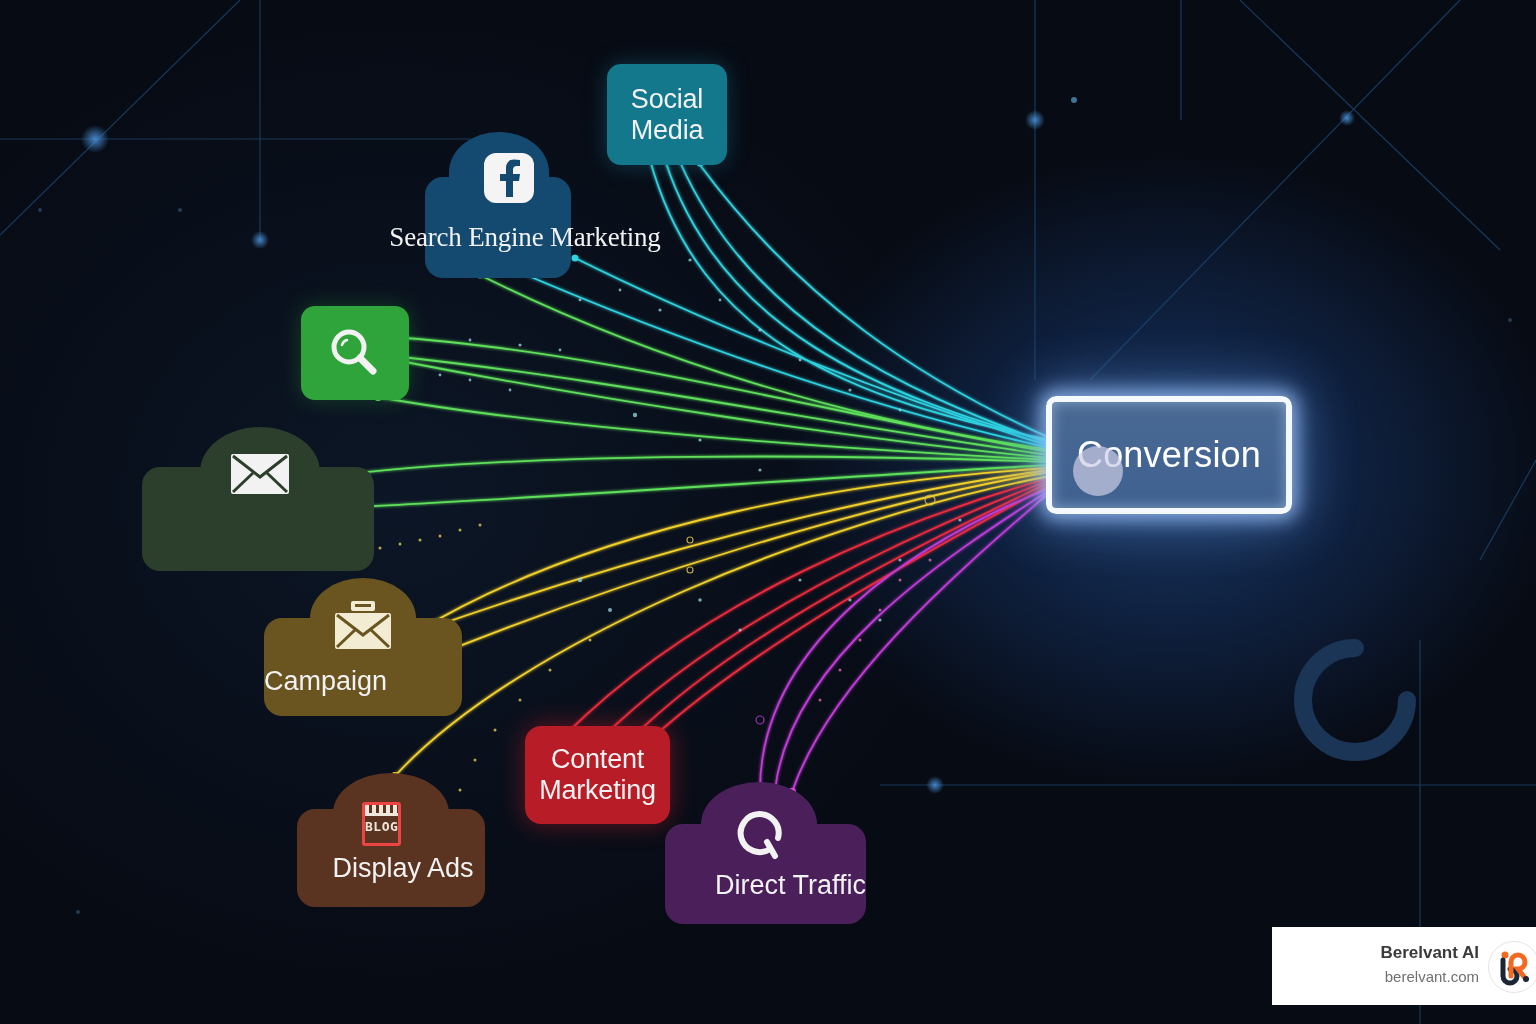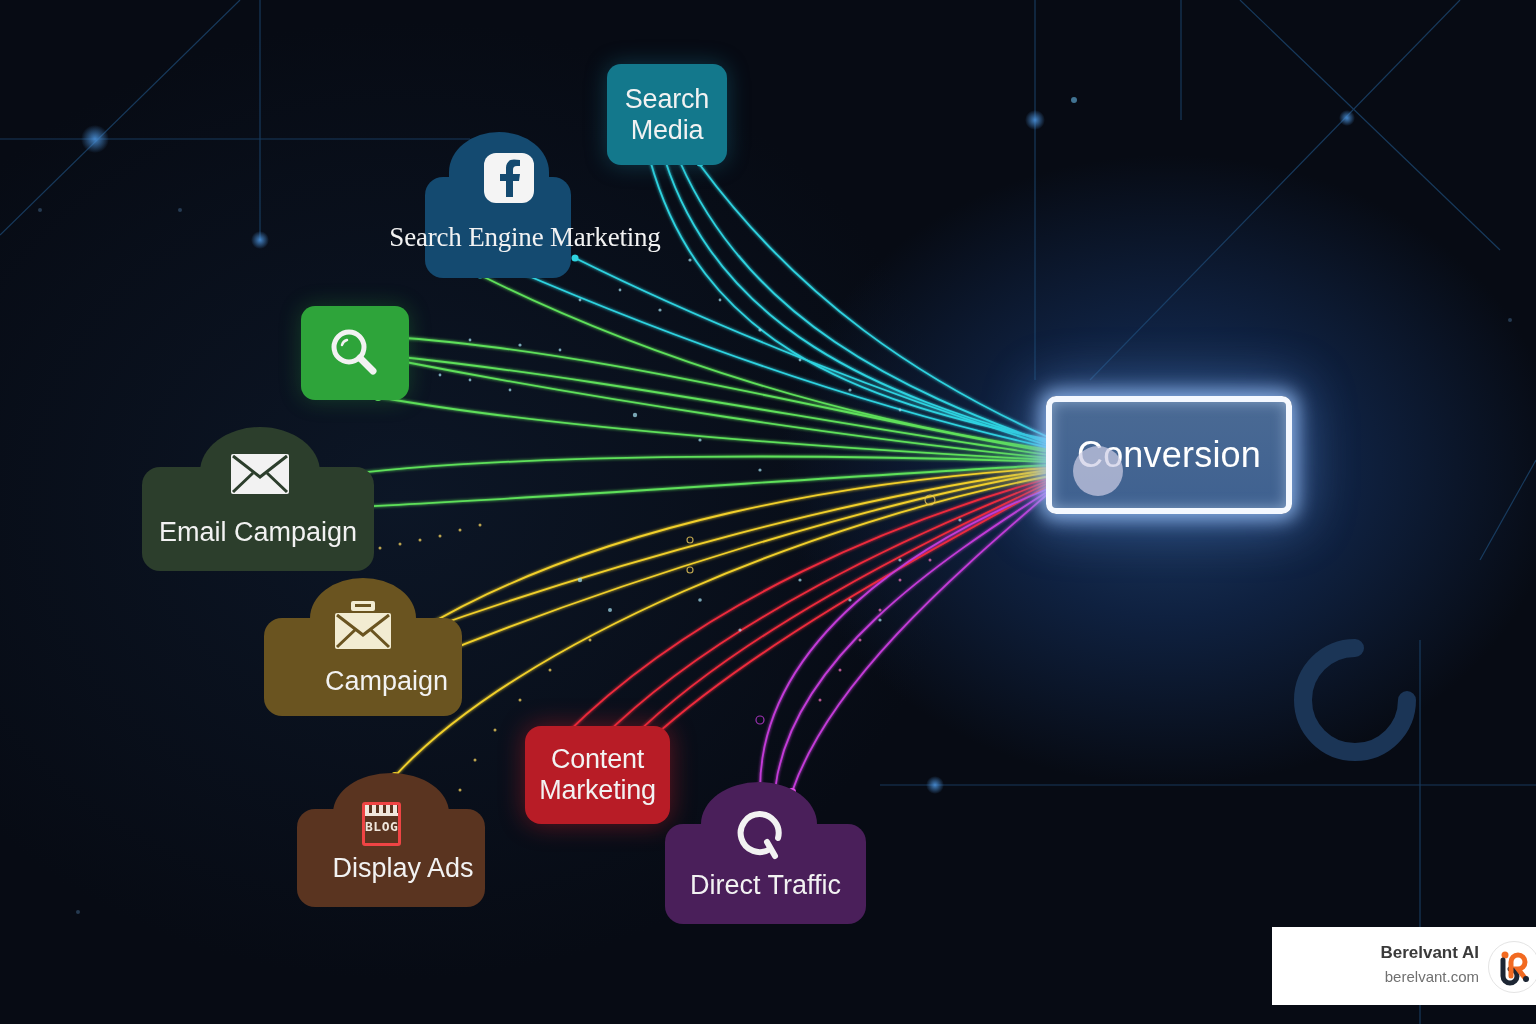--- a/index.html
+++ b/index.html
@@ -206,21 +206,21 @@
       <circle cx="840" cy="670" r="1.5"></circle>
       <circle cx="860" cy="640" r="1.5"></circle>
     <circle cx="880" cy="610" r="1.5"></circle>
       <circle cx="900" cy="580" r="1.5"></circle>
       <circle cx="930" cy="560" r="1.5"></circle>
     <circle cx="760" cy="720" r="4" fill="none" stroke="#c33bd8" stroke-width="1.2"></circle>
   </g>
 </svg>
 
 <div class="node" style="left:607px; top:64px; width:120px; height:101px; border-radius:14px; background:#13788c; box-shadow:0 0 22px rgba(30,140,170,0.35);">
-  <div class="label">Search</div>
+  <div class="label">Social</div>
   <div class="label">Media</div>
 </div>
 
 <div class="cloud" style="left:425px; top:132px; width:146px; height:146px;">
   <div class="cloud-top" style="left:24px; top:0; width:100px; height:80px; background:#144a70;"></div>
   <div style="position:absolute; left:0; top:45px; width:146px; height:101px; background:#144a70; border-radius:18px;"></div>
   <div class="icon" style="left:59px; top:21px; width:50px; height:50px; background:#f4f4f4; border-radius:12px;">
     <svg width="50" height="50" viewBox="0 0 50 50">
       <path d="M29,44 V28 H35 L36,21 H29 V17 C29,14.5 30,13 33,13 H36 V7 C34,6.8 32,6.6 30,6.6 C25,6.6 22,9.8 22,15 V21 H16 V28 H22 V44 Z" fill="#144a70"></path>
     </svg>
@@ -239,34 +239,33 @@
 </div>
 
 <div class="cloud" style="left:142px; top:427px; width:232px; height:144px;">
   <div class="cloud-top" style="left:58px; top:0; width:120px; height:90px; background:#2c3e2c;"></div>
   <div style="position:absolute; left:0; top:40px; width:232px; height:104px; background:#2c3e2c; border-radius:18px;"></div>
   <svg class="icon" style="left:88px; top:26px;" width="60" height="42" viewBox="0 0 60 42">
     <rect x="1" y="1" width="58" height="40" rx="2" fill="#f2f2f2"></rect>
     <path d="M3,3 L30,24 L57,3" fill="none" stroke="#2c3e2c" stroke-width="3"></path>
     <path d="M3,39 L23,20 M57,39 L37,20" fill="none" stroke="#2c3e2c" stroke-width="3"></path>
   </svg>
-  <div class="label" style="position:absolute; left:0; top:90px; width:232px; text-align:center; color:#f2f2f2; font-size:27px;">Email Campaign</div>
 </div>
 
 <div class="cloud" style="left:264px; top:578px; width:198px; height:138px;">
   <div class="cloud-top" style="left:46px; top:0; width:106px; height:80px; background:#6a5420;"></div>
   <div style="position:absolute; left:0; top:40px; width:198px; height:98px; background:#6a5420; border-radius:18px;"></div>
   <svg class="icon" style="left:70px; top:23px;" width="58" height="50" viewBox="0 0 58 50">
     <rect x="17" y="0" width="24" height="10" rx="2" fill="#f2ecd2"></rect>
     <rect x="21" y="3" width="16" height="3" fill="#6a5420"></rect>
     <rect x="1" y="12" width="56" height="36" rx="2" fill="#f2ecd2"></rect>
     <path d="M3,14 L29,34 L55,14" fill="none" stroke="#6a5420" stroke-width="3"></path>
     <path d="M3,46 L22,28 M55,46 L36,28" fill="none" stroke="#6a5420" stroke-width="3"></path>
   </svg>
-  <div class="label" style="position:absolute; left:0; top:88px; width:184px; text-align:right; color:#f2f2f2; font-size:27px;">Campaign</div>
+  <div class="label" style="position:absolute; left:0; top:88px; width:184px; text-align:left; color:#f2f2f2; font-size:27px;">Campaign</div>
 </div>
 
 <div class="cloud" style="left:297px; top:773px; width:188px; height:134px;">
   <div class="cloud-top" style="left:36px; top:0; width:116px; height:80px; background:#5a3420;"></div>
   <div style="position:absolute; left:0; top:36px; width:188px; height:98px; background:#5a3420; border-radius:18px;"></div>
   <div class="icon" style="left:65px; top:29px; width:39px; height:44px; border:3px solid #ef4444; border-radius:3px; box-sizing:border-box;">
     <div style="height:8px; border-bottom:3px solid #f0e6dc; background:repeating-linear-gradient(90deg,#f0e6dc 0 4px,transparent 4px 7px);"></div>
     <div style="color:#f0e6dc; font-family:'DejaVu Sans Mono', monospace; font-weight:bold; font-size:13px; line-height:22px; text-align:center; letter-spacing:0.5px;">BLOG</div>
   </div>
   <div class="label" style="position:absolute; left:0; top:80px; width:188px; text-align:center; color:#f2f2f2; font-size:27px;margin-left:12px;">Display Ads</div>
@@ -277,21 +276,21 @@
   <div class="label">Marketing</div>
 </div>
 
 <div class="cloud" style="left:665px; top:782px; width:201px; height:142px;">
   <div class="cloud-top" style="left:36px; top:0; width:116px; height:84px; background:#4a1f5a;"></div>
   <div style="position:absolute; left:0; top:42px; width:201px; height:100px; background:#4a1f5a; border-radius:18px;"></div>
   <svg class="icon" style="left:72px; top:24px;" width="52" height="54" viewBox="0 0 52 54">
     <path d="M33,43 A19,19 0 1 1 41,32" fill="none" stroke="#f2f2f2" stroke-width="6" stroke-linecap="round"></path>
     <line x1="30" y1="36" x2="38" y2="50" stroke="#f2f2f2" stroke-width="6" stroke-linecap="round"></line>
   </svg>
-  <div class="label" style="position:absolute; left:0; top:88px; width:201px; text-align:center; color:#f2f2f2; font-size:27px;">Direct Traffic</div>
+  <div class="label" style="position:absolute; left:0; top:88px; width:201px; text-align:right; color:#f2f2f2; font-size:27px;">Direct Traffic</div>
 </div>
 
 <div class="conversion">
   <span class="label">Conversion</span>
 </div>
 <div class="conv-dot"></div>
 
 <div class="badge">
   <span class="name">Berelvant AI</span>
   <span class="domain">berelvant.com</span>

